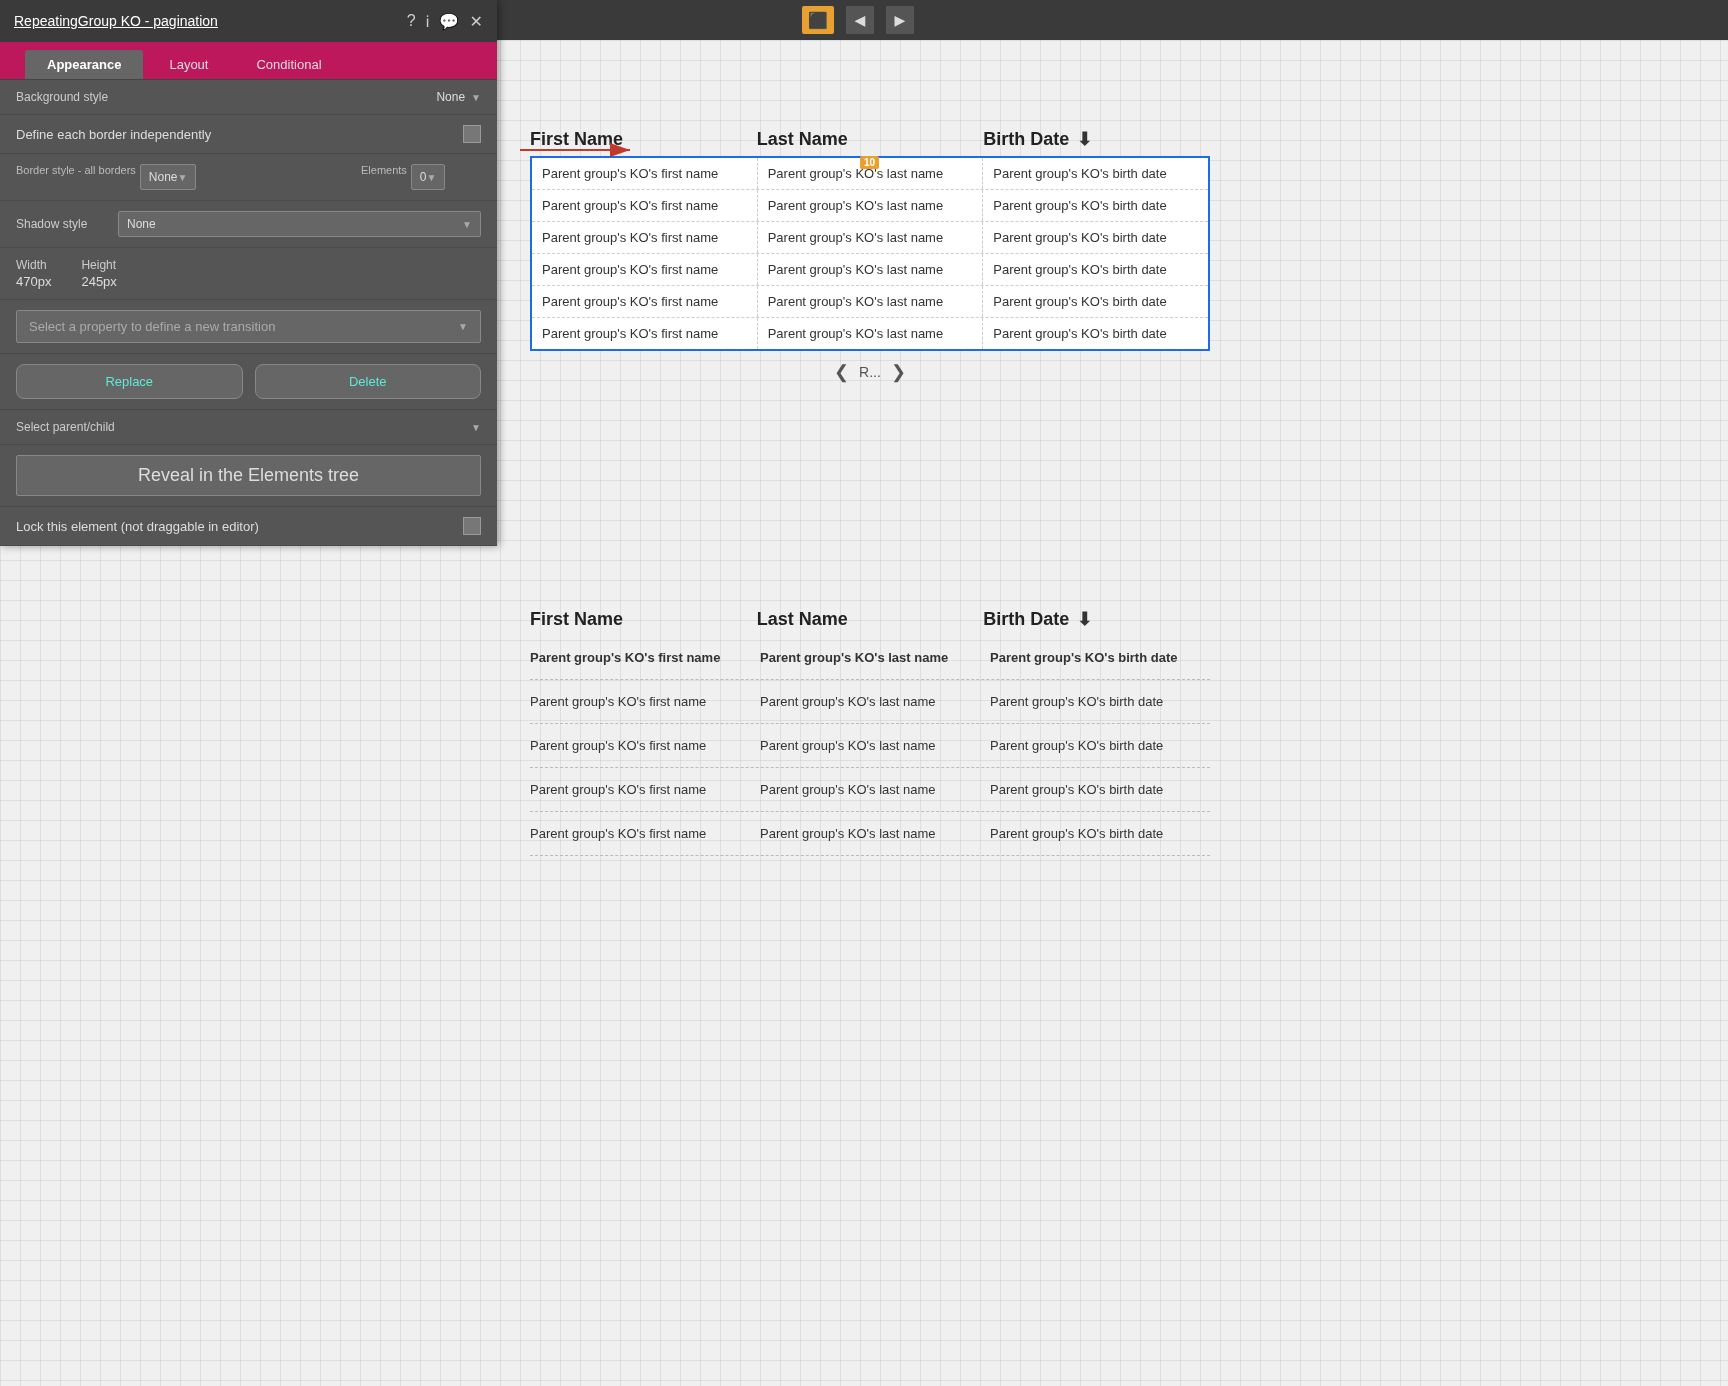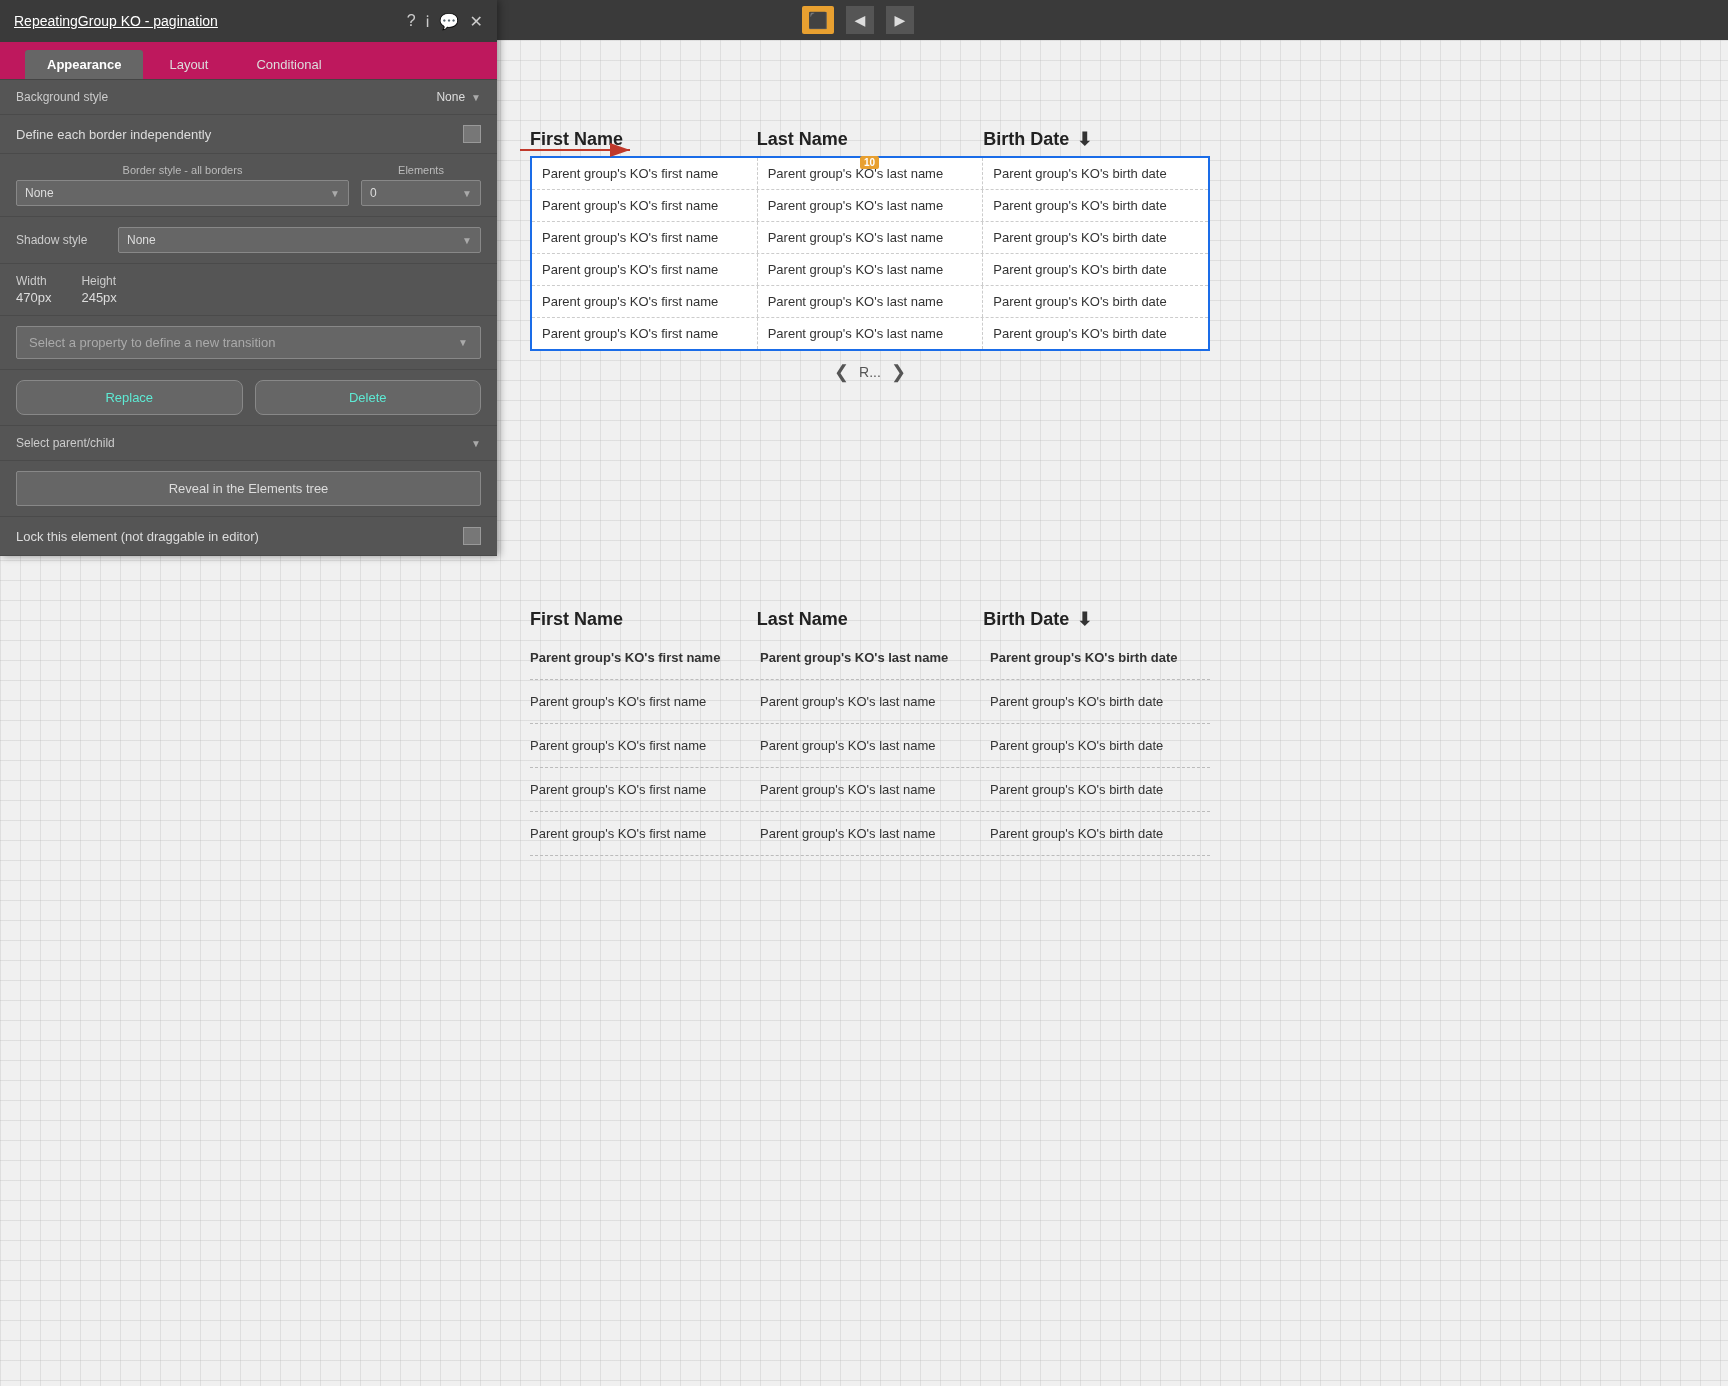--- a/index.html
+++ b/index.html
@@ -130,24 +130,22 @@
       padding: 10px 16px;
       border-bottom: 1px solid #4a4a4a;
     }
     .border-row {
       display: flex;
       gap: 12px;
       align-items: flex-end;
     }
     .border-col {
       display: flex;
-      flex-direction: column;
       gap: 4px;
       flex: 1;
-      text-align: center;
     }
     .border-col-label {
       font-size: 11px;
       color: #bbb;
     }
 
     .dropdown {
       background: #666;
       border: 1px solid #888;
       color: #ddd;
@@ -256,21 +254,21 @@
     .reveal-section {
       padding: 10px 16px;
       border-bottom: 1px solid #4a4a4a;
     }
     .reveal-btn {
       width: 100%;
       background: #666;
       border: 1px solid #888;
       color: #ddd;
       padding: 9px 0;
-      font-size: 13px;
+      font-size: 18px;
       text-align: center;
       cursor: pointer;
       border-radius: 2px;
     }
 
     
     .lock-section {
       padding: 10px 16px;
       border-bottom: 1px solid #4a4a4a;
       display: flex;

